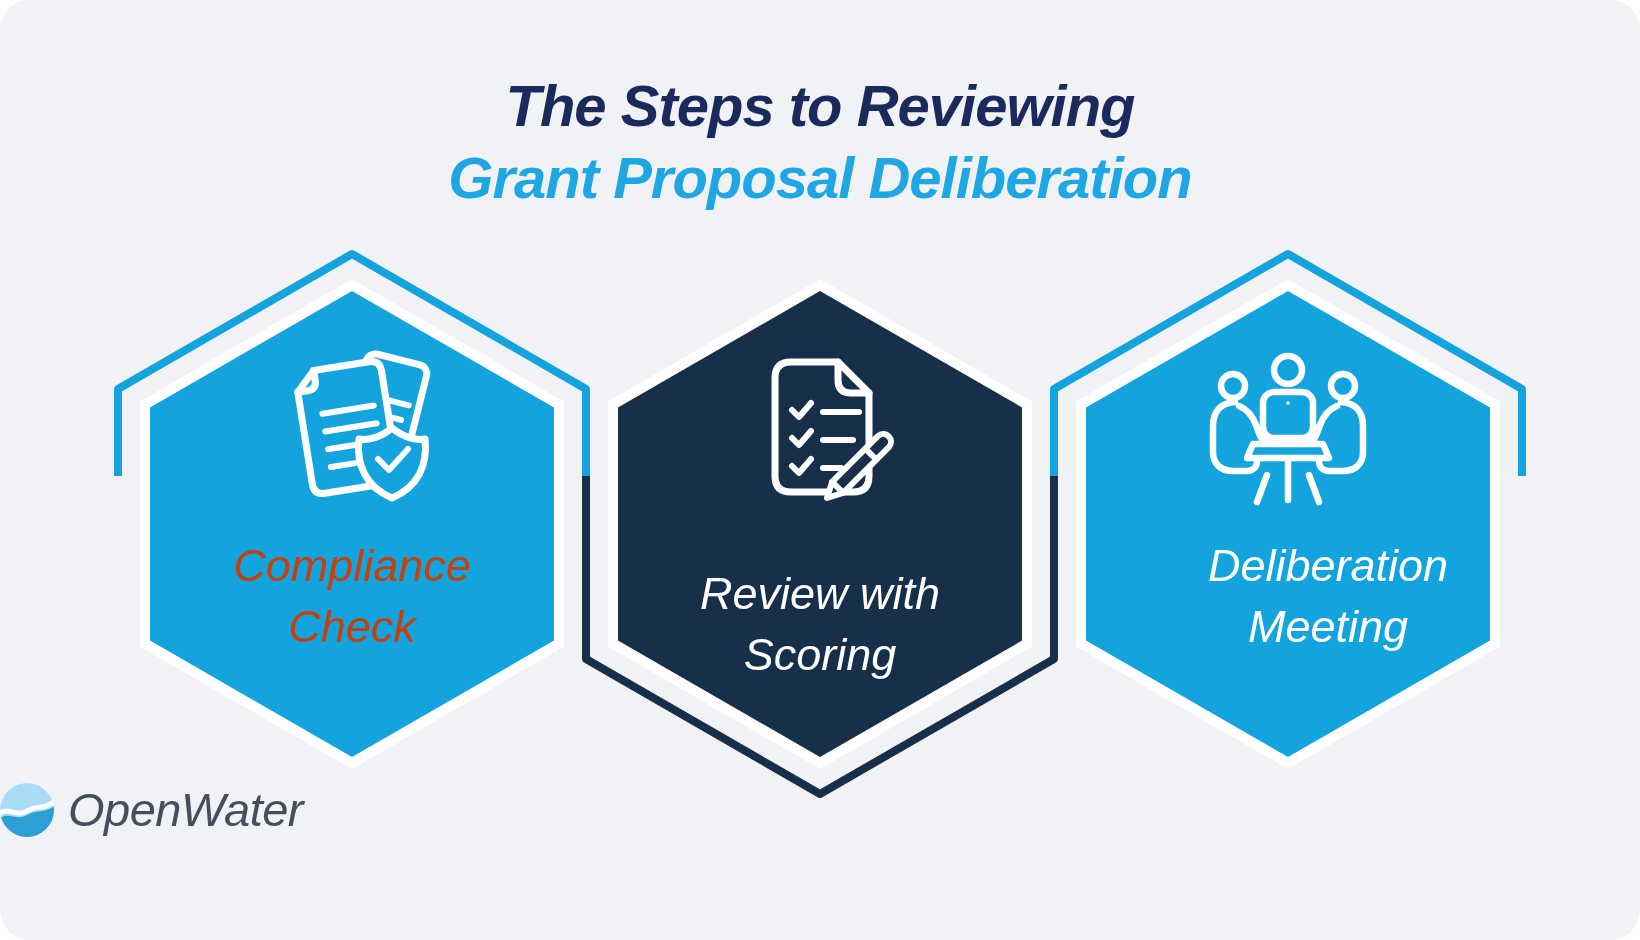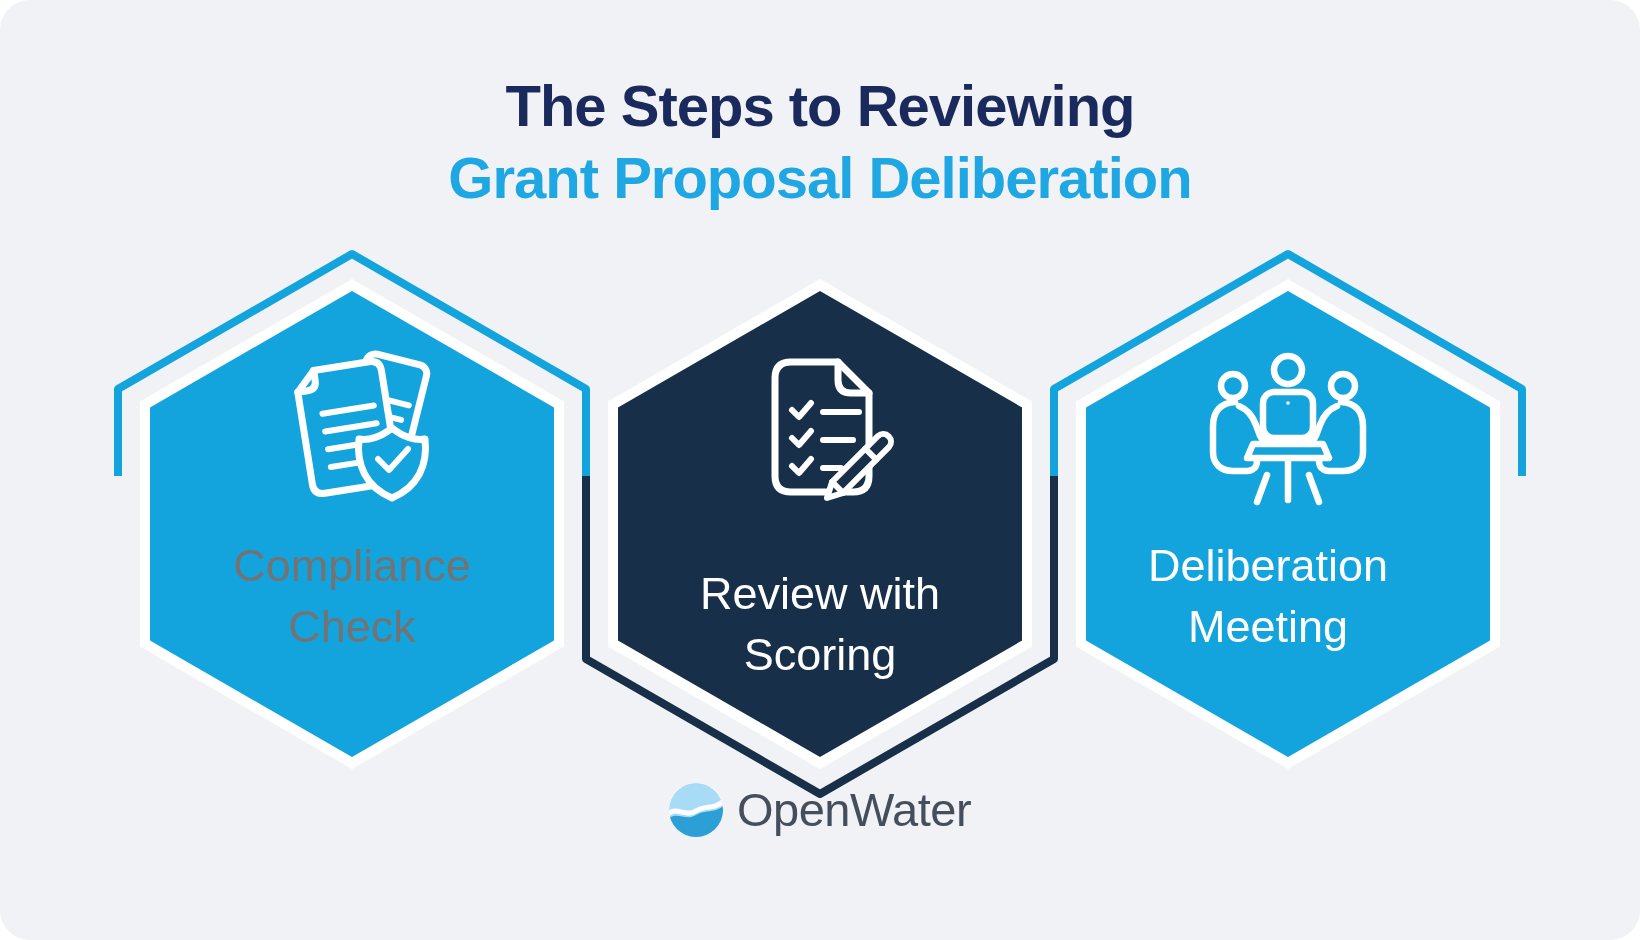--- a/index.html
+++ b/index.html
@@ -1,28 +1,28 @@
 <!DOCTYPE html>
 <html><head>
 <meta charset="utf-8">
 <style>
   html,body{margin:0;padding:0;background:#ffffff;}
   .canvas{position:relative;width:1640px;height:940px;background:#ffffff;overflow:hidden;
-          font-family:"Liberation Sans",sans-serif;}
+          font-family:"Liberation Sans",sans-serif;font-style:italic;}
   .panel{position:absolute;inset:0;border-radius:30px;}
   .hero-svg{position:absolute;left:0;top:0;width:1640px;height:940px;}
   .title{position:absolute;left:0;top:70px;width:1640px;text-align:center;
          font-weight:700;font-size:58px;line-height:1.24;letter-spacing:-1px;}
   .label{position:absolute;width:360px;text-align:center;color:#ffffff;
          font-size:45px;font-weight:400;line-height:1.35;}
   .label-1{left:172px;top:536px;}
   .label-2{left:640px;top:536px;}
-  .label-3{left:1088px;top:536px;}
+  .label-3{left:1148px;top:536px;}
   .logo{position:absolute;left:0;top:782px;width:1640px;display:flex;
-        align-items:center;justify-content:center;gap:14px;}
+        align-items:center;justify-content:flex-start;gap:14px;}
   .logo-text{font-size:47px;font-weight:500;letter-spacing:-0.5px;}
 </style>
 </head>
 <body>
 
 <div class="canvas">
   <div class="panel" style="background: rgb(241, 242, 245);"></div>
 
   <svg class="hero-svg" viewBox="0 0 1640 940" fill="none">
 
@@ -85,21 +85,21 @@
       <line x1="64" y1="135" x2="54" y2="162"></line>
       <line x1="106" y1="135" x2="116" y2="162"></line>
     </g>
   </svg>
 
   <div class="title">
     <div style="color: rgb(27, 42, 92);">The Steps to Reviewing</div>
     <div style="color: rgb(30, 167, 226);">Grant Proposal Deliberation</div>
   </div>
 
-  <div class="label label-1" style="color: #737373;">Compliance Check</div>
+  <div class="label label-1" style="color: #c2410c;">Compliance Check</div>
   <div class="label label-2" style="color: rgb(255, 255, 255); margin-top: 28px;">Review with Scoring</div>
   <div class="label label-3" style="color: rgb(255, 255, 255);">Deliberation Meeting</div>
 
   <div class="logo">
     <svg width="54" height="54" viewBox="0 0 54 54">
       <clipPath id="logoclip">
           <circle cx="27" cy="27" r="27"></circle>
         </clipPath>
       <g clip-path="url(#logoclip)">
         <circle cx="27" cy="27" r="27" fill="#A8DBF5"></circle>

